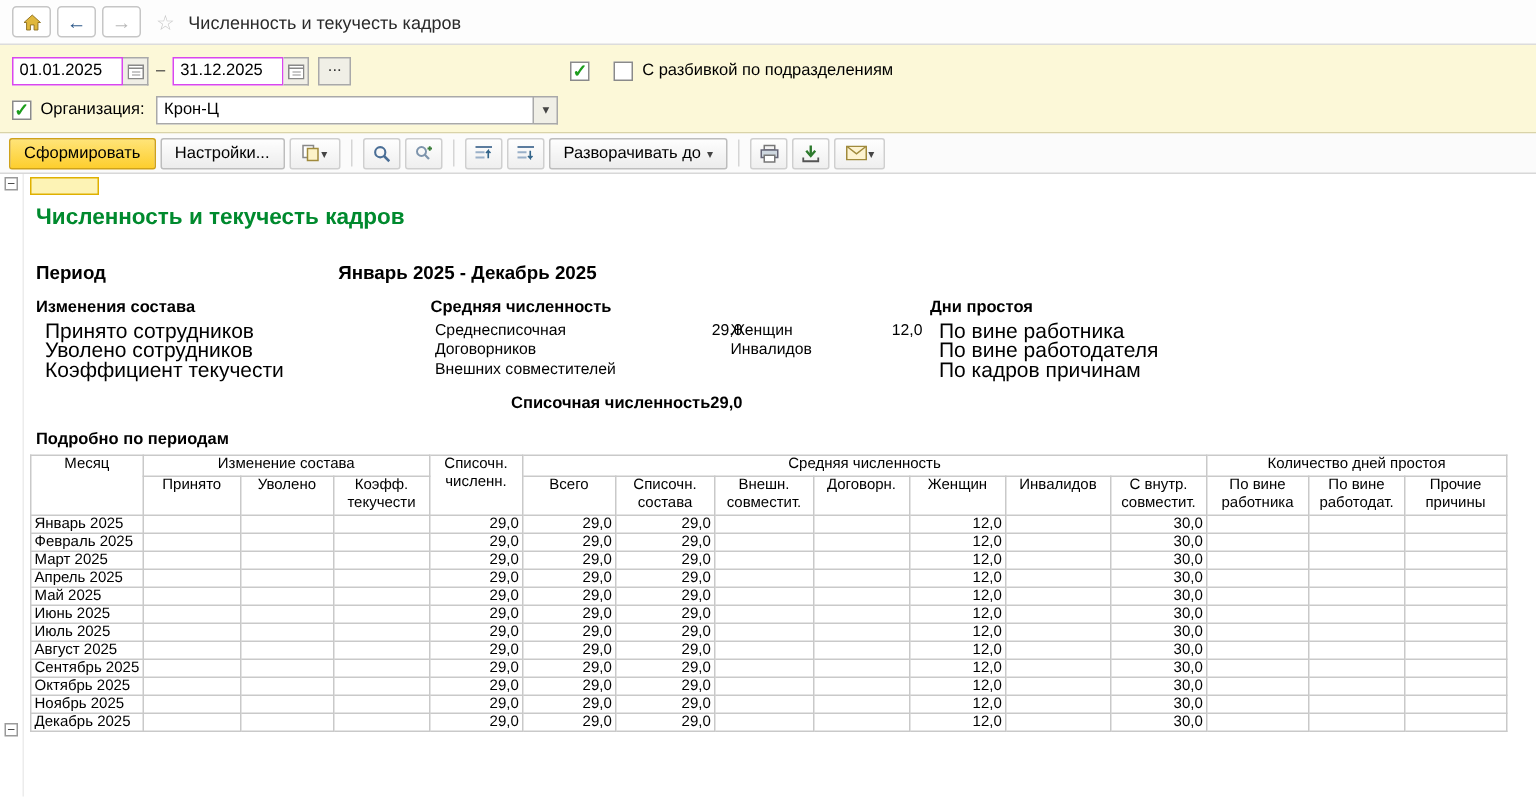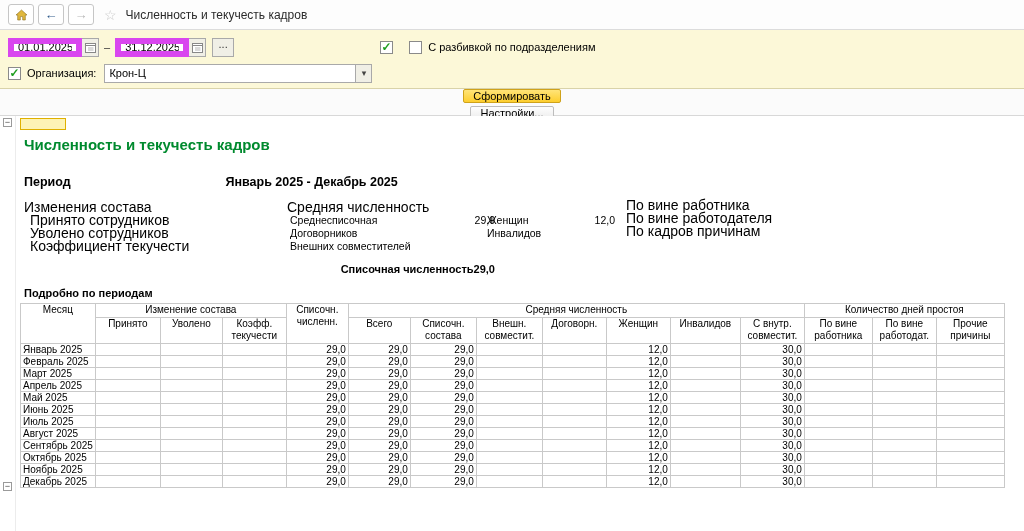--- a/index.html
+++ b/index.html
@@ -20,21 +20,21 @@
     font-size:13px; color:#2f5a8b; cursor:default;
   }
   .tb-btn.disabled { color:#b8b8b8; }
   .star { color:#c9c9c9; font-size:14px; margin:0 5px 0 6px; }
   .win-title { font-size:12px; color:#2b2b2b; }
 
   
   .filterbar { background:#fcf8d8; border-bottom:1px solid #d9d3a9; padding:4px 8px 2px 8px; }
   .frow { display:flex; align-items:center; height:26px; }
   .date-input {
-    width:74px; height:19px; border:6px solid #d946ef; background:#fff;
+    width:74px; height:19px; border:1px solid #d946ef; background:#fff;
     font-family:"Liberation Sans",sans-serif; font-size:11px; padding:0 4px;
   }
   .cal-btn {
     width:17px; height:19px; border:1px solid #a9a9a9; border-left:none;
     background:#f0efe6; display:flex; align-items:center; justify-content:center;
   }
   .dash { margin:0 5px; color:#333; }
   .dots-btn {
     width:22px; height:19px; border:1px solid #a9a9a9; background:#f0efe6;
     margin-left:6px; font-size:11px; line-height:10px; text-align:center; color:#333;
@@ -50,21 +50,21 @@
   .combo-value { width:252px; height:19px; border:1px solid #a9a9a9; background:#fff; padding:2px 4px; }
   .combo-arrow {
     width:16px; height:19px; border:1px solid #a9a9a9; border-left:none;
     background:#f0efe6; display:flex; align-items:center; justify-content:center;
     font-size:9px; color:#444;
   }
 
   
   .toolbar {
     height:27px; display:flex; align-items:center; gap:3px;
-    padding:0 6px; background:#fbfbfb; border-bottom:1px solid #d8d8d8;flex-direction:column;
+    padding:0 6px; background:#fbfbfb; border-bottom:1px solid #d8d8d8;
   }
   .btn {
     height:21px; border:1px solid #bdbdbd; border-radius:2px;
     background:linear-gradient(#fefefe,#ececec); padding:0 9px;
     display:flex; align-items:center; gap:4px; font-size:11px; color:#000; white-space:nowrap;
   }
   .btn-generate {
     background:linear-gradient(#ffe478,#fdce2e); border-color:#cfa21a;
   }
   .ibtn {
@@ -89,21 +89,21 @@
     background:#fdf3b5; border:1px solid #dfb000;
   }
   .rpt-title { color:#008a2e; font-size:15px; font-weight:bold; margin:18px 0 0 0; }
   .kv { font-size:12.5px; font-weight:bold; white-space:nowrap; }
   .kv-org { margin-top:13px; }
   .kv-period { margin-top:22px; }
   .kv .k { display:inline-block; width:198px; }
 
   .summary { position:relative; height:58px; margin-top:10px; }
   .sblock { position:absolute; top:0; }
-  .stitle { font-weight:normal; font-size:14px; height:15px; }
+  .stitle { font-weight:bold; font-size:11px; height:15px; }
   .sitem { padding-left:6px; line-height:13px; font-size:14px; white-space:nowrap; }
   .srow { display:flex; justify-content:space-between; line-height:13px; font-size:10.5px; padding-left:3px; white-space:nowrap; }
 
   .total-row {
     margin-left:263px; width:208px; display:flex; justify-content:flex-end;
     font-weight:bold; font-size:11px; margin-top:6px;
   }
   .detail-title { font-weight:bold; font-size:11px; margin-top:12px; }
 
   table.rpt { border-collapse:collapse; table-layout:fixed; margin-top:4px; margin-left:-4px; }
@@ -290,20 +290,21 @@
           <span>Женщин</span>
           <span>12,0</span>
         </div>
         <div class="srow" style="padding-left:0">
           <span>Инвалидов</span>
           <span></span>
         </div>
       </div>
 
       <div class="sblock" style="left:596px; width:220px">
+        <div class="stitle">Дни простоя</div>
         <div class="sitem">По вине работника</div>
         <div class="sitem">По вине работодателя</div>
         <div class="sitem">По кадров причинам</div>
       </div>
     </div>
 
     <div class="total-row">
       <span>Списочная численность</span>
       <span>29,0</span>
     </div>

